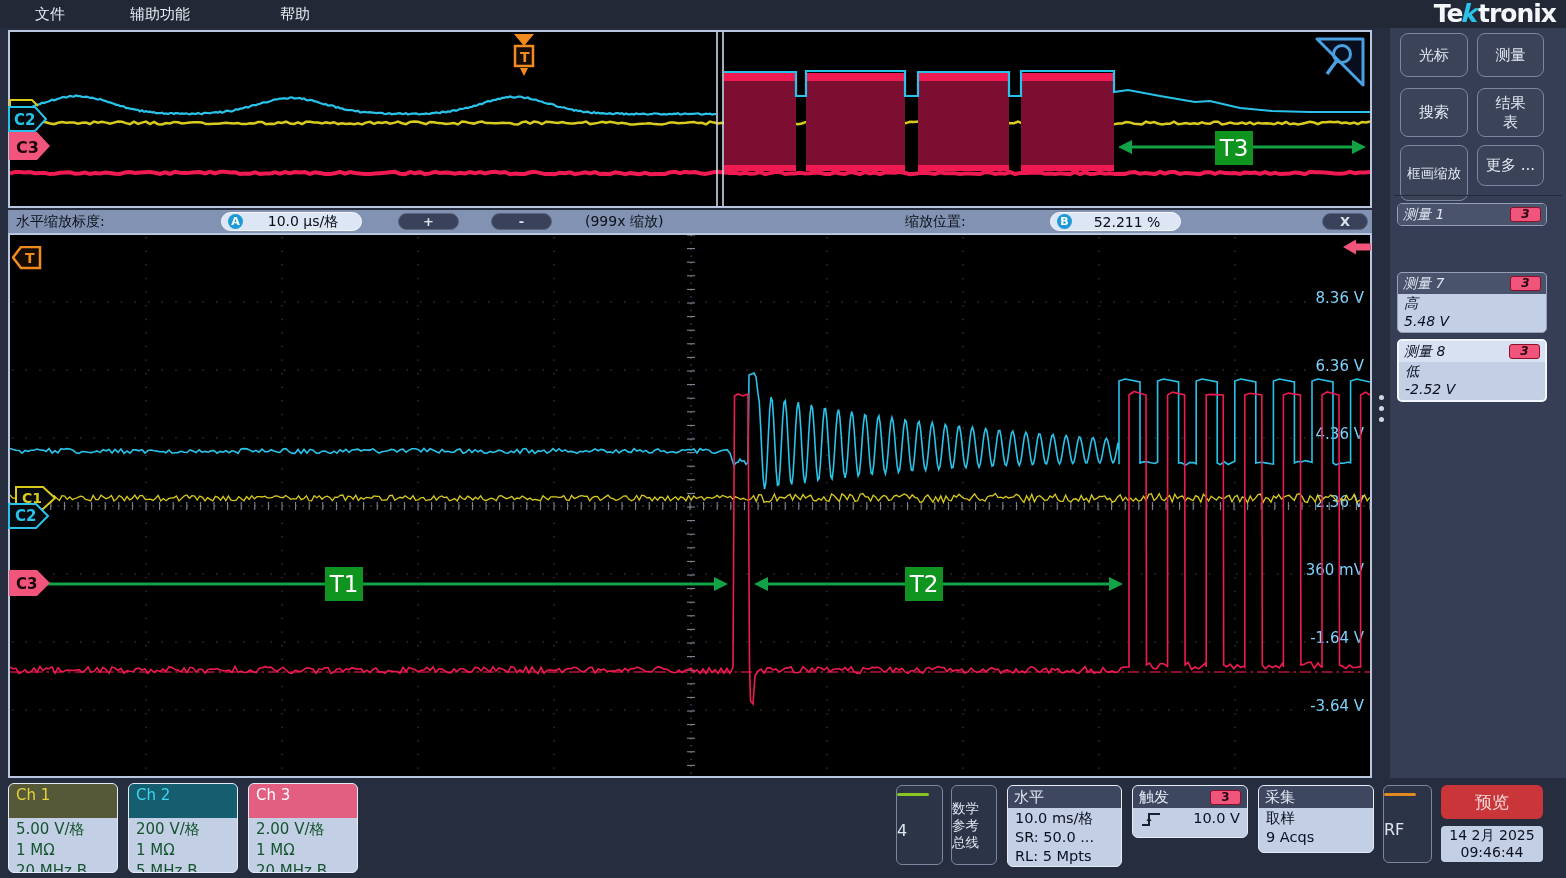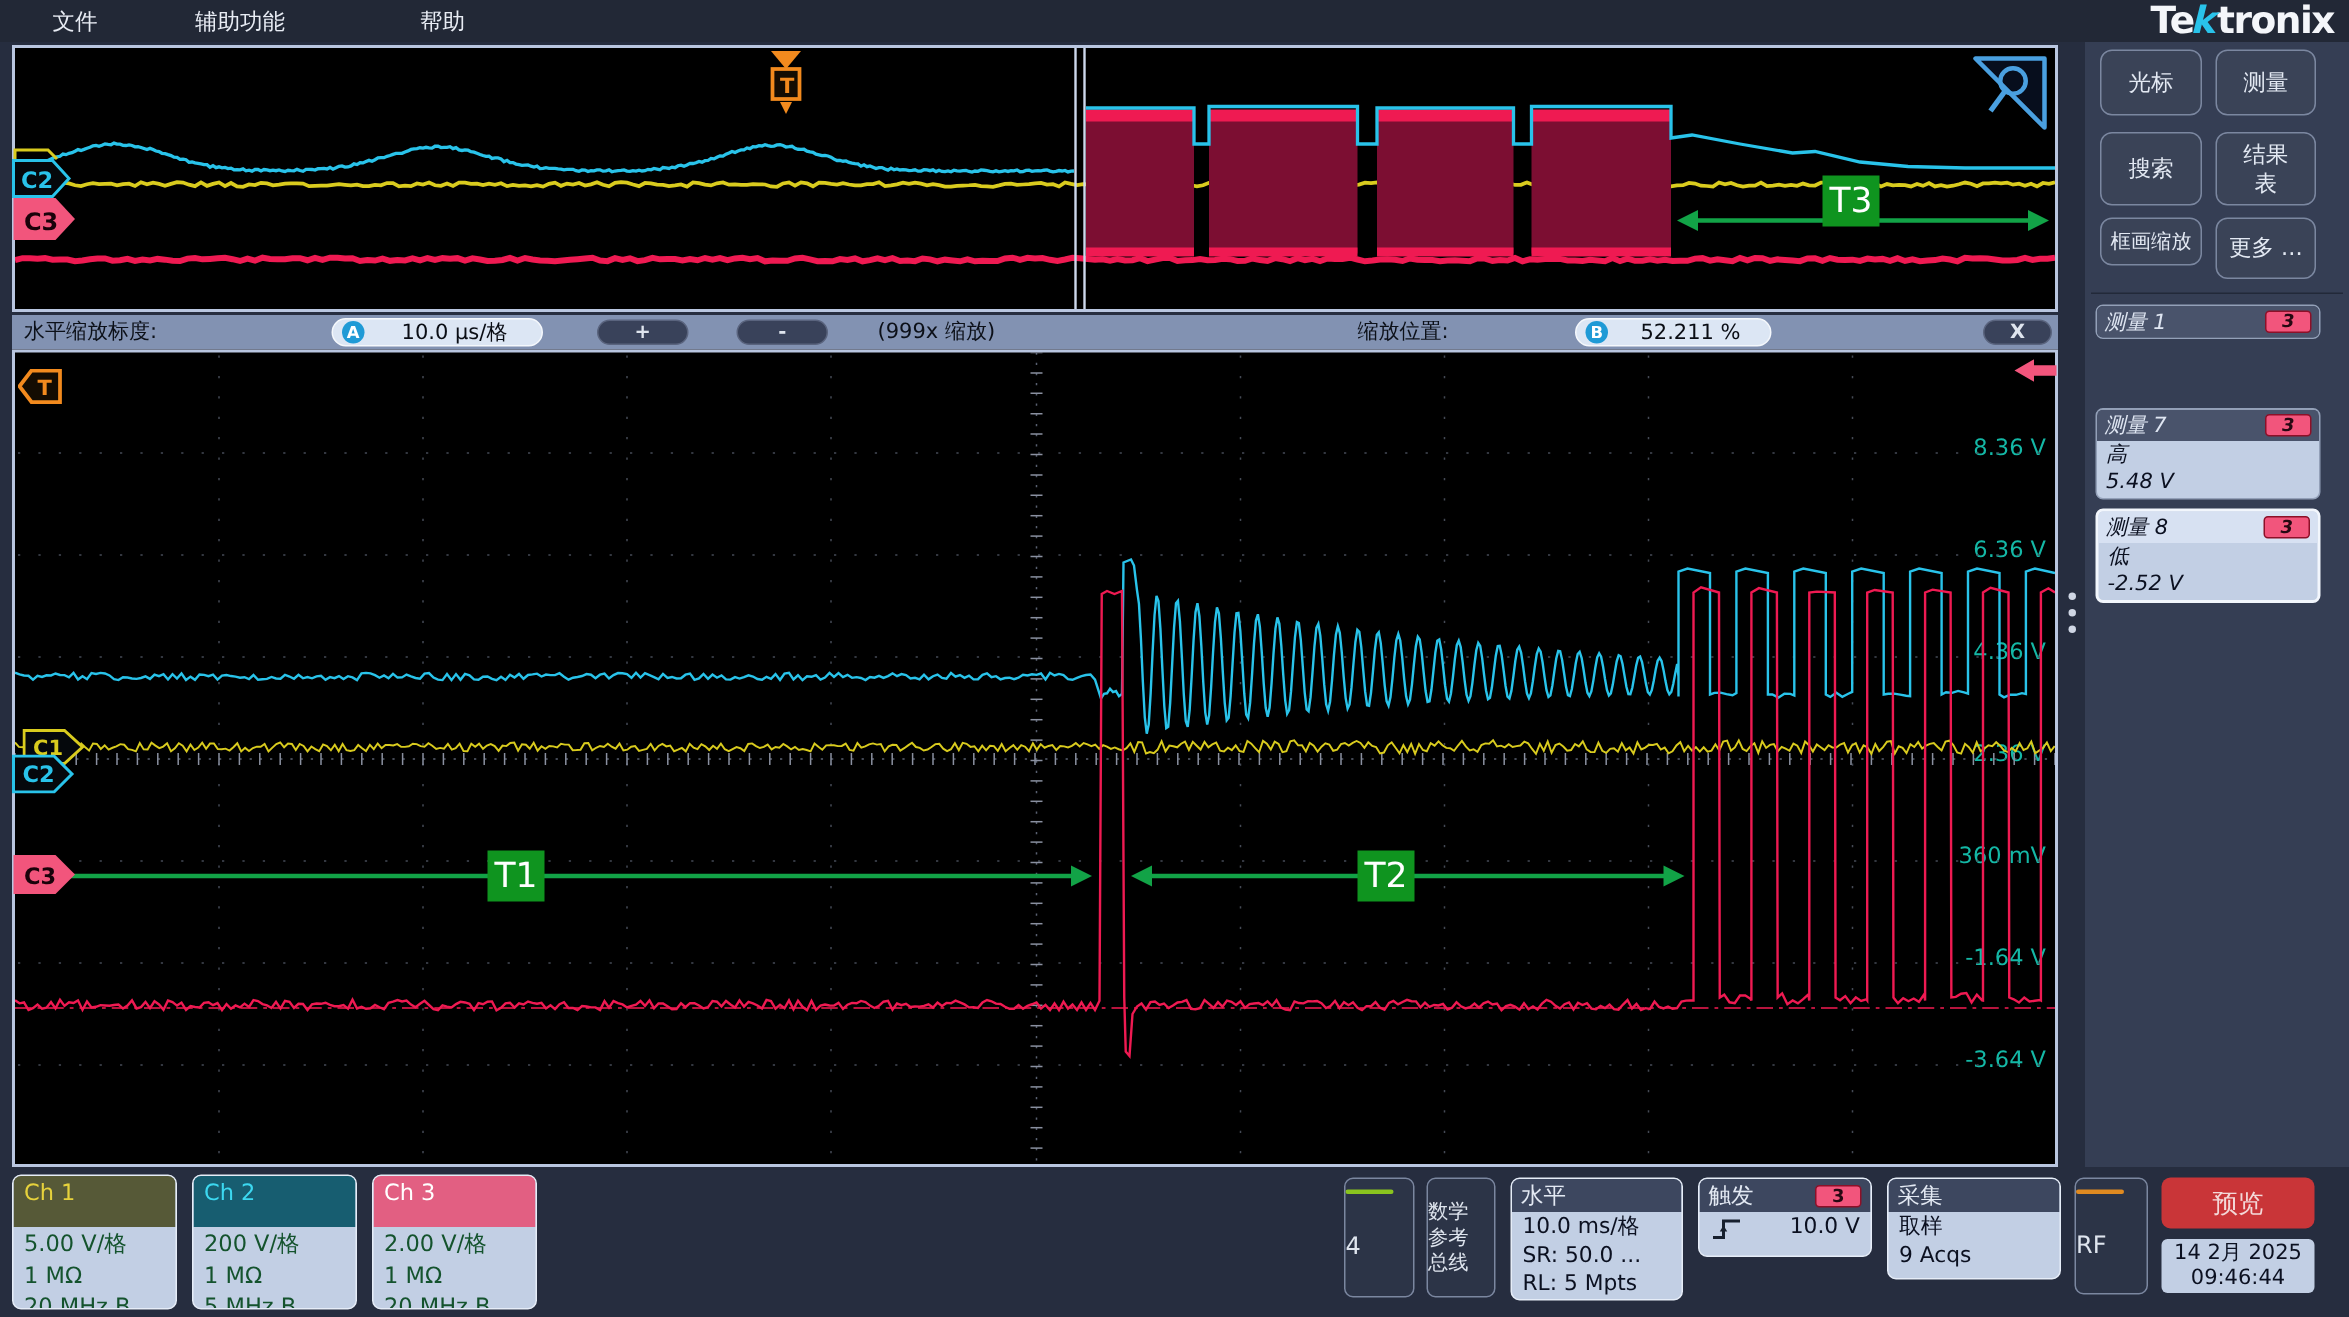--- a/index.html
+++ b/index.html
@@ -21,21 +21,21 @@
   .zoombar { position:absolute; left:8px; top:210px; width:1364px; height:23px; background:#8292b2; font-size:14px; color:#0c1018; }
   .zb-text { position:absolute; top:0; height:23px; line-height:23px; white-space:nowrap; }
   .pill-light { position:absolute; top:2px; height:19px; background:#dce6f4; border:1px solid #f5f8fc; border-radius:10px; display:flex; align-items:center; padding:0 6px; gap:8px; }
   .knob { width:15px; height:15px; border-radius:50%; background:#1f9ad6; color:#fff; font-size:11px; font-weight:bold; text-align:center; line-height:15px; flex:0 0 15px; }
   .pill-val { font-size:14px; color:#0a0d14; flex:1; text-align:center; white-space:nowrap; }
   .pill-dark { position:absolute; top:3px; height:17px; background:#39425a; border:1px solid #5a647e; border-radius:9px; color:#dfe5ee; font-size:13px; font-weight:bold; text-align:center; line-height:15px; }
 
   
   .grat { position:absolute; left:8px; top:233px; width:1364px; height:545px; background:#000; border:2px solid #b9c6e0; }
   .grat svg.canvas { position:absolute; left:0; top:0; z-index:2; }
-  .axis-label { position:absolute; right:6px; height:20px; line-height:20px; font-size:15px; color:#14b8a6; text-align:right; z-index:1; white-space:nowrap; }
+  .axis-label { position:absolute; right:6px; height:20px; line-height:20px; font-size:15px; color:#7dd3fc; text-align:right; z-index:1; white-space:nowrap; }
   .gtag { position:absolute; z-index:3; }
   .glabel { position:absolute; width:38px; height:34px; background:#0f941f; color:#fff; font-size:23px; display:flex; align-items:center; justify-content:center; z-index:4; }
 
   .dots { position:absolute; left:1377px; top:395px; width:8px; z-index:5; }
   .dots i { display:block; width:5px; height:5px; border-radius:50%; background:#cfd6e4; margin:0 auto 6px auto; }
 
   
   .panel { position:absolute; left:1390px; top:28px; width:176px; height:750px; background:#353e54; }
   .pbtn { position:absolute; background:#3a4357; border:1px solid #7b87a0; border-radius:8px; color:#e3e9f3; font-size:15px; display:flex; flex-direction:column; align-items:center; justify-content:center; line-height:19px; cursor:default; }
   .pdivider { position:absolute; left:4px; top:167px; width:168px; height:1px; background:#222939; }
@@ -114,21 +114,21 @@
       <polygon points="2,1 22,1 12,13" fill="#f28a1e"></polygon>
       <rect x="3" y="13" width="18" height="20" fill="#140c02" stroke="#f28a1e" stroke-width="2.5"></rect>
       <text x="8" y="29" fill="#f28a1e" font-size="14" font-weight="bold">T</text>
       <polygon points="8,35 16,35 12,43" fill="#f28a1e"></polygon>
     </svg>
     <svg class="ovtag" style="left:1303px;top:3px" width="54" height="54">
       <polygon points="4,4 50,4 50,50" fill="rgba(12,26,52,0.55)" stroke="#4aa0e0" stroke-width="3" stroke-linejoin="round"></polygon>
       <circle cx="29" cy="19" r="8.5" fill="none" stroke="#4aa0e0" stroke-width="3"></circle>
       <line x1="23.5" y1="26" x2="14" y2="39" stroke="#4aa0e0" stroke-width="3.5"></line>
     </svg>
-    <div class="glabel" style="left:1205px;top:85px">T3</div>
+    <div class="glabel" style="left:1205px;top:99px">T3</div>
   </div>
 
   <div class="zoombar">
     <span class="zb-text" style="left:8px">水平缩放标度:</span>
     <div class="pill-light" style="left:213px;width:141px">
       <span class="knob">A</span>
       <span class="pill-val">10.0 µs/格</span>
     </div>
     <div class="pill-dark" style="left:390px;width:61px">+</div>
     <div class="pill-dark" style="left:483px;width:61px">-</div>
@@ -357,21 +357,21 @@
     <div class="pbtn" style="left:87px;top:5px;width:67px;height:44px">
         <span>测量</span>
       </div>
     <div class="pbtn" style="left:10px;top:60px;width:68px;height:49px">
         <span>搜索</span>
       </div>
     <div class="pbtn" style="left:87px;top:60px;width:67px;height:49px">
         <span>结果</span>
         <span>表</span>
       </div>
-    <div class="pbtn" style="left:10px;top:117px;width:68px;height:32px;font-size:13.5px">
+    <div class="pbtn" style="left:10px;top:117px;width:68px;height:56px;font-size:13.5px">
         <span>框画缩放</span>
       </div>
     <div class="pbtn" style="left:87px;top:117px;width:67px;height:41px">
         <span>更多 ...</span>
       </div>
     <div class="pdivider"></div>
 
     <div class="mcard" style="top:175px">
       <div class="mhead">
           <span>测量 1</span>

